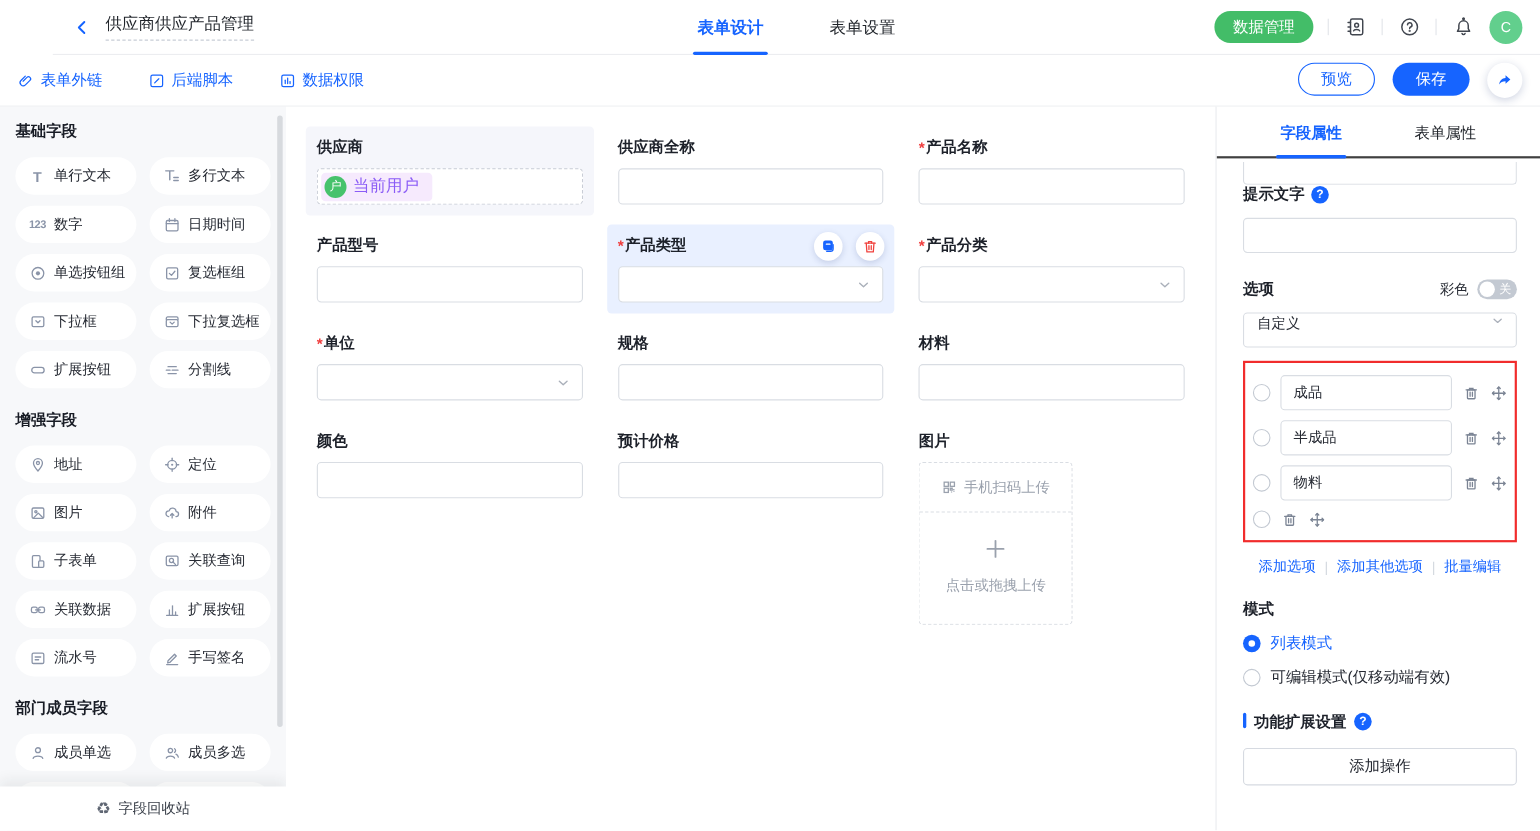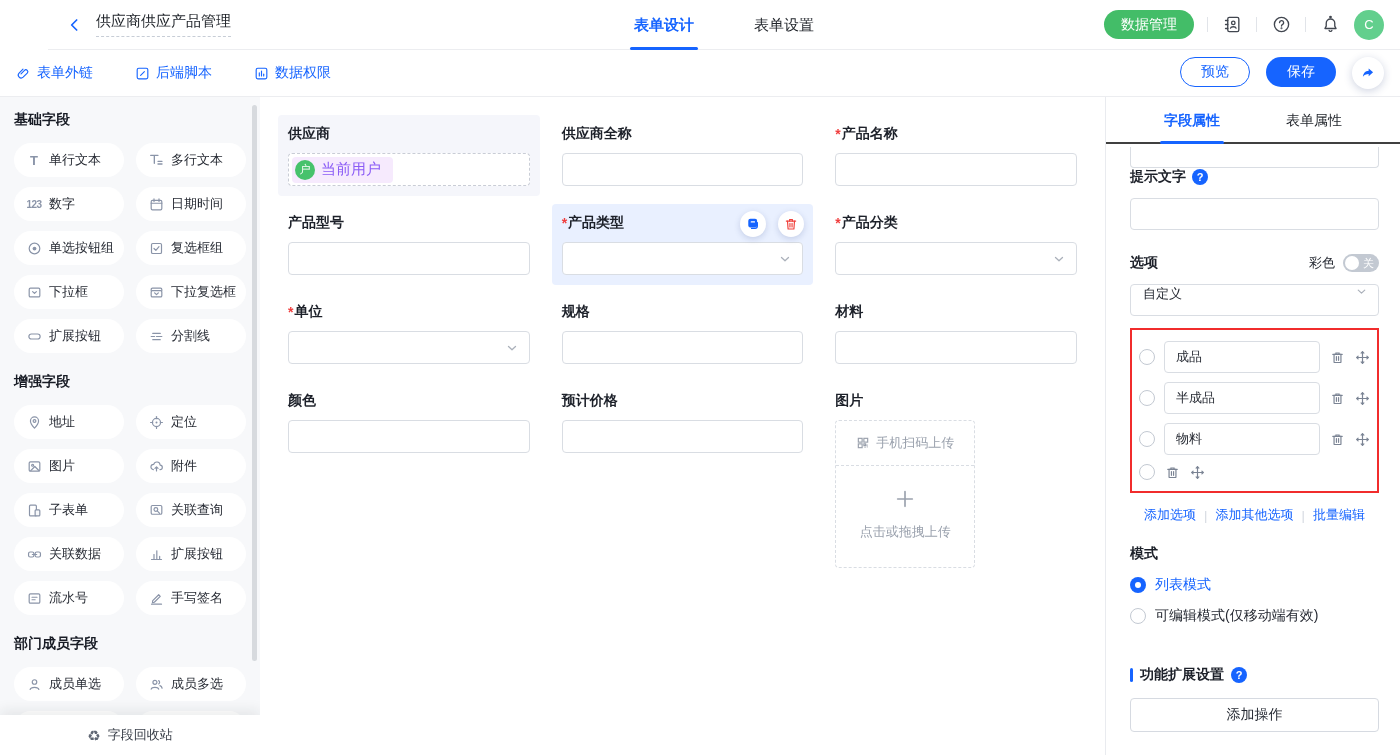--- a/index.html
+++ b/index.html
@@ -94,21 +94,21 @@
   .opt-input { flex:1; height:32px; border:1px solid #d9dde3; border-radius:4px; display:flex; align-items:center; padding:0 11px; font-size:13px; color:#262a33; min-width:0; }
   .opt-ico { width:16px; height:16px; flex:0 0 16px; color:#7b8494; cursor:pointer; display:flex; align-items:center; justify-content:center; }
   .opt-links { margin-top:13px; display:flex; align-items:center; justify-content:center; font-size:13px; }
   .opt-link { color:#1664ff; cursor:pointer; white-space:nowrap; }
   .lsep { color:#d4d9e0; margin:0 8px; }
   .mode-sec { margin-top:21px; }
   .mode-row { display:flex; align-items:center; gap:9px; margin-top:13px; font-size:14px; color:#262a33; cursor:pointer; }
   .radio-on { width:16px; height:16px; flex:0 0 16px; border-radius:50%; background:#1664ff; position:relative; }
   .radio-on::after { content:""; position:absolute; left:5px; top:5px; width:6px; height:6px; border-radius:50%; background:#fff; }
   .mode-row.sel { color:#1664ff; }
-  .ext-head { margin-top:41px; display:flex; align-items:center; gap:7px; }
+  .ext-head { margin-top:23px; display:flex; align-items:flex-start; gap:7px; }
   .blue-bar { width:3px; height:14px; background:#1664ff; border-radius:2px; }
   .btn-add-action { margin-top:14px; height:34px; border:1px solid #d6dae1; border-radius:4px; background:#fff; display:flex; align-items:center; justify-content:center; font-size:14px; color:#262a33; cursor:pointer; }
 </style>
 </head>
 <body>
 
 <div class="app">
 
   <div class="header">
     <div class="hdr-left">

